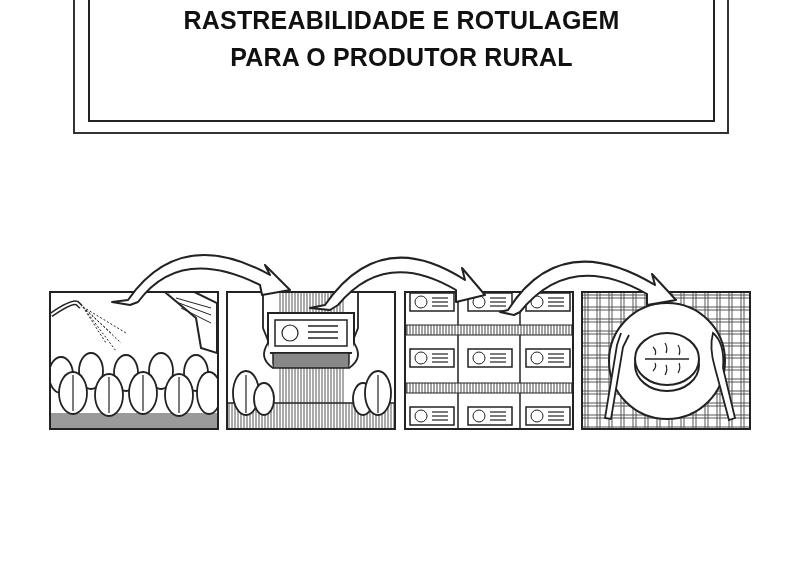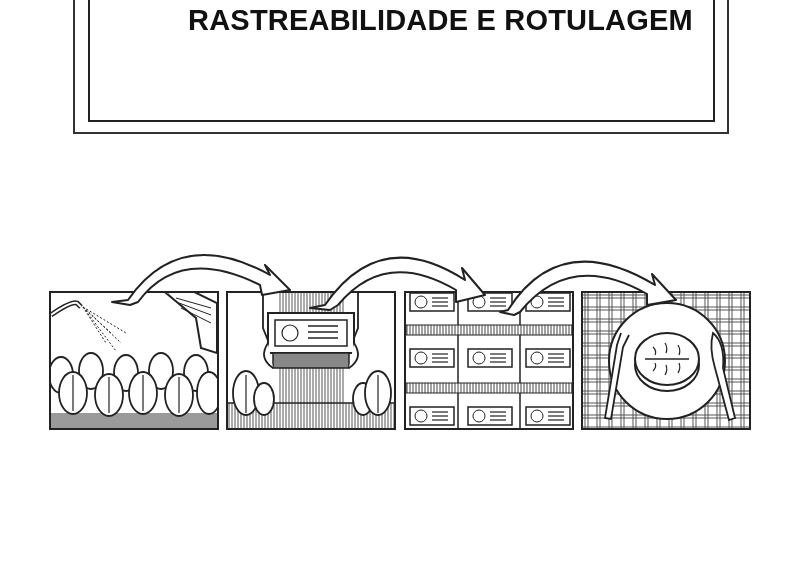--- a/index.html
+++ b/index.html
@@ -1,29 +1,30 @@
 <!DOCTYPE html>
 <html><head>
 <meta charset="utf-8">
 <style>
   html, body { margin:0; padding:0; background:#ffffff; }
   body { width:800px; height:580px; position:relative; overflow:hidden; font-family:"Liberation Sans", sans-serif; }
   .title-frame-outer { position:absolute; left:73px; top:-6px; width:656px; height:140px; border:2px solid #333; box-sizing:border-box; }
   .title-frame-inner { position:absolute; left:88px; top:-6px; width:627px; height:128px; border:2px solid #222; box-sizing:border-box; }
-  .title { position:absolute; left:88px; width:627px; top:2px; text-align:center; font-weight:bold; font-size:29px; line-height:37px; color:#111; letter-spacing:0.2px;padding-left:39px; }
+  .title { position:absolute; left:88px; width:627px; top:2px; text-align:center; font-weight:bold; font-size:25px; line-height:37px; color:#111; letter-spacing:0.2px; }
   .panel { position:absolute; top:291px; height:139px; border:2px solid #222; box-sizing:border-box; overflow:hidden; background:#fff; }
   svg { display:block; }
 </style>
 </head>
 <body>
 
 <div class="title-frame-outer"></div>
 <div class="title-frame-inner"></div>
 <div class="title">
   <div>RASTREABILIDADE E ROTULAGEM</div>
+  <div>PARA O PRODUTOR RURAL</div>
 </div>
 
 <div class="panel" style="left:49px;width:170px;">
   <svg width="166" height="135" viewBox="0 0 166 135">
     <path d="M0 22 Q20 8 26 10 L30 14" stroke="#222" stroke-width="5" fill="none"></path>
     <path d="M0 22 Q20 8 26 10 L30 14" stroke="#fff" stroke-width="2" fill="none"></path>
     <g stroke="#222" stroke-width="1" stroke-dasharray="2,2">
       <line x1="32" y1="14" x2="60" y2="40"></line>
         <line x1="32" y1="14" x2="70" y2="50"></line>
       <line x1="32" y1="14" x2="55" y2="50"></line>

